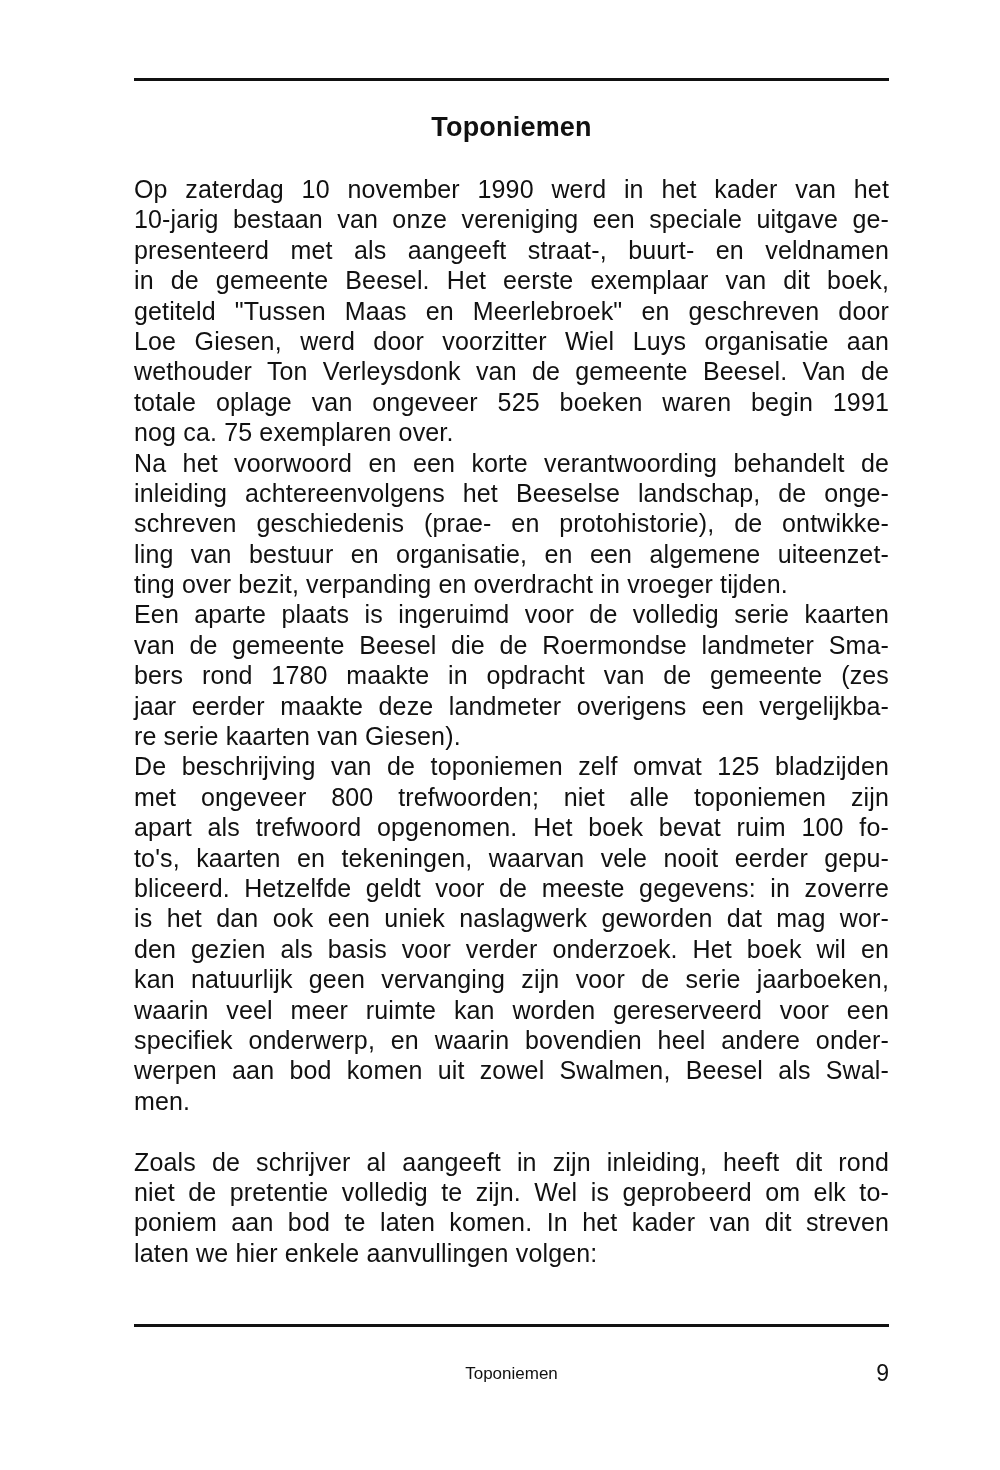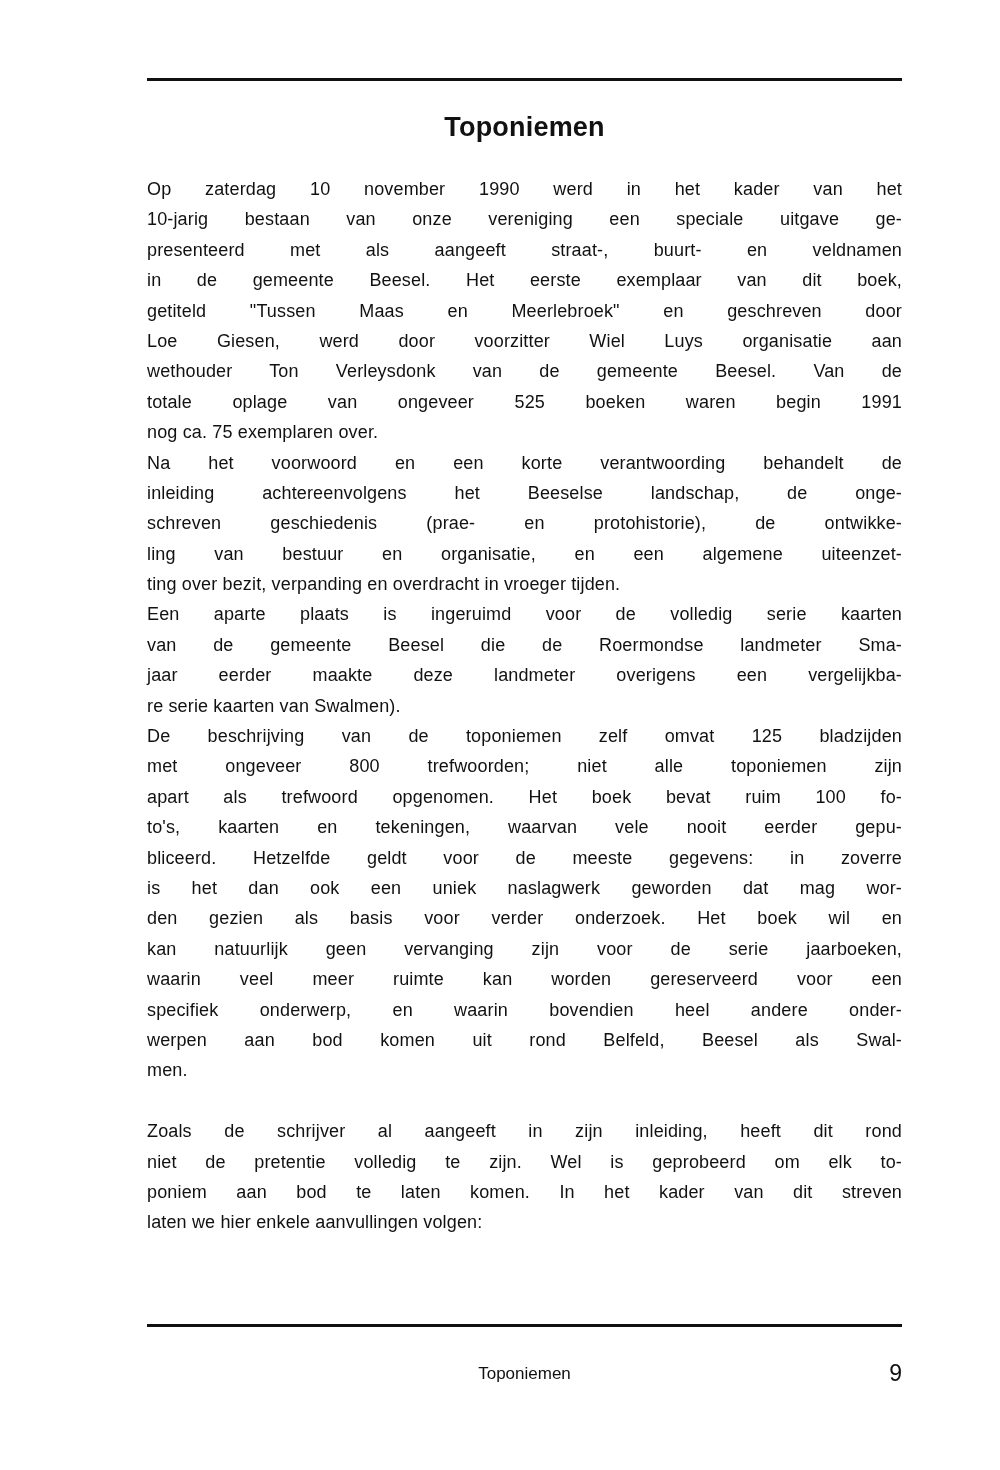--- a/index.html
+++ b/index.html
@@ -10,21 +10,21 @@
     body {
       width: 1000px;
       height: 1470px;
       position: relative;
       overflow: hidden;
       font-family: "Liberation Sans", "DejaVu Sans", sans-serif;
       color: #111111;
     }
     .page {
       position: absolute;
-      left: 147px;
+      left: 134px;
       top: 0;
       width: 755px;
       height: 1470px;
     }
     .rule {
       position: absolute;
       left: 0;
       width: 755px;
       height: 3px;
       background: #111111;
@@ -47,21 +47,21 @@
       left: 0;
       width: 755px;
     }
     .para {
       margin: 0;
     }
     .line {
       display: block;
       height: 30.4px;
       line-height: 30.4px;
-      font-size: 18px;
+      font-size: 25px;
       white-space: nowrap;
       text-align: justify;
       text-align-last: justify;
       letter-spacing: 0.15px;
     }
     .line.last {
       text-align-last: left;
     }
     .spacer {
       height: 30.4px;
@@ -106,36 +106,37 @@
       <span class="line">Na het voorwoord en een korte verantwoording behandelt de</span>
       <span class="line">inleiding achtereenvolgens het Beeselse landschap, de onge-</span>
       <span class="line">schreven geschiedenis (prae- en protohistorie), de ontwikke-</span>
       <span class="line">ling van bestuur en organisatie, en een algemene uiteenzet-</span>
       <span class="line last">ting over bezit, verpanding en overdracht in vroeger tijden.</span>
     </div>
 
     <div class="para">
       <span class="line">Een aparte plaats is ingeruimd voor de volledig serie kaarten</span>
       <span class="line">van de gemeente Beesel die de Roermondse landmeter Sma-</span>
+      <span class="line">bers rond 1780 maakte in opdracht van de gemeente (zes</span>
       <span class="line">jaar eerder maakte deze landmeter overigens een vergelijkba-</span>
-      <span class="line last">re serie kaarten van Swalmen).</span>
+      <span class="line last">re serie kaarten van Giesen).</span>
     </div>
 
     <div class="para">
       <span class="line">De beschrijving van de toponiemen zelf omvat 125 bladzijden</span>
       <span class="line">met ongeveer 800 trefwoorden; niet alle toponiemen zijn</span>
       <span class="line">apart als trefwoord opgenomen. Het boek bevat ruim 100 fo-</span>
       <span class="line">to's, kaarten en tekeningen, waarvan vele nooit eerder gepu-</span>
       <span class="line">bliceerd. Hetzelfde geldt voor de meeste gegevens: in zoverre</span>
       <span class="line">is het dan ook een uniek naslagwerk geworden dat mag wor-</span>
       <span class="line">den gezien als basis voor verder onderzoek. Het boek wil en</span>
       <span class="line">kan natuurlijk geen vervanging zijn voor de serie jaarboeken,</span>
       <span class="line">waarin veel meer ruimte kan worden gereserveerd voor een</span>
       <span class="line">specifiek onderwerp, en waarin bovendien heel andere onder-</span>
-      <span class="line">werpen aan bod komen uit rond Belfeld, Beesel als Swal-</span>
+      <span class="line">werpen aan bod komen uit zowel Swalmen, Beesel als Swal-</span>
       <span class="line last">men.</span>
     </div>
     <div class="spacer"></div>
 
     <div class="para">
       <span class="line">Zoals de schrijver al aangeeft in zijn inleiding, heeft dit rond</span>
       <span class="line">niet de pretentie volledig te zijn. Wel is geprobeerd om elk to-</span>
       <span class="line">poniem aan bod te laten komen. In het kader van dit streven</span>
       <span class="line last">laten we hier enkele aanvullingen volgen:</span>
     </div>

